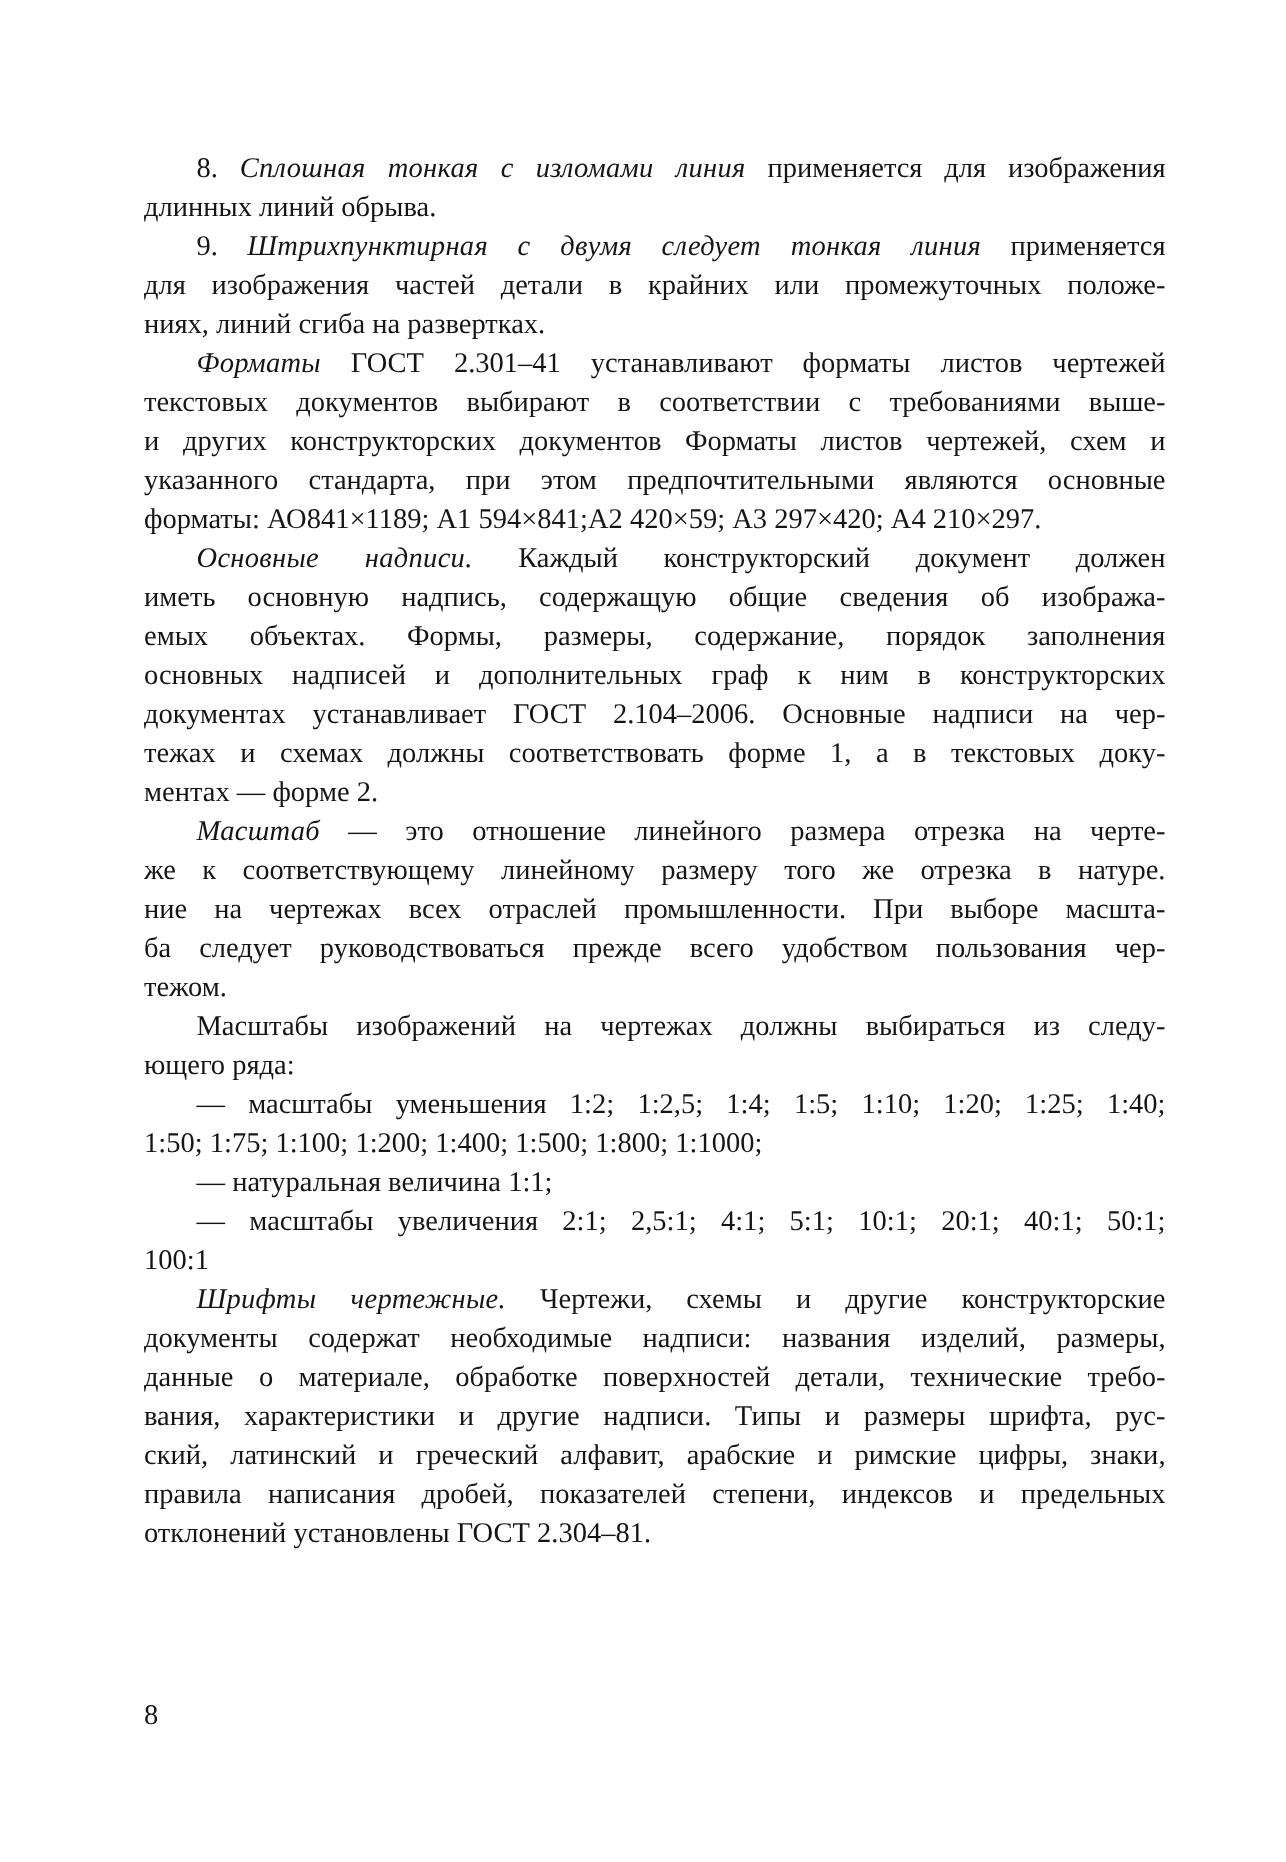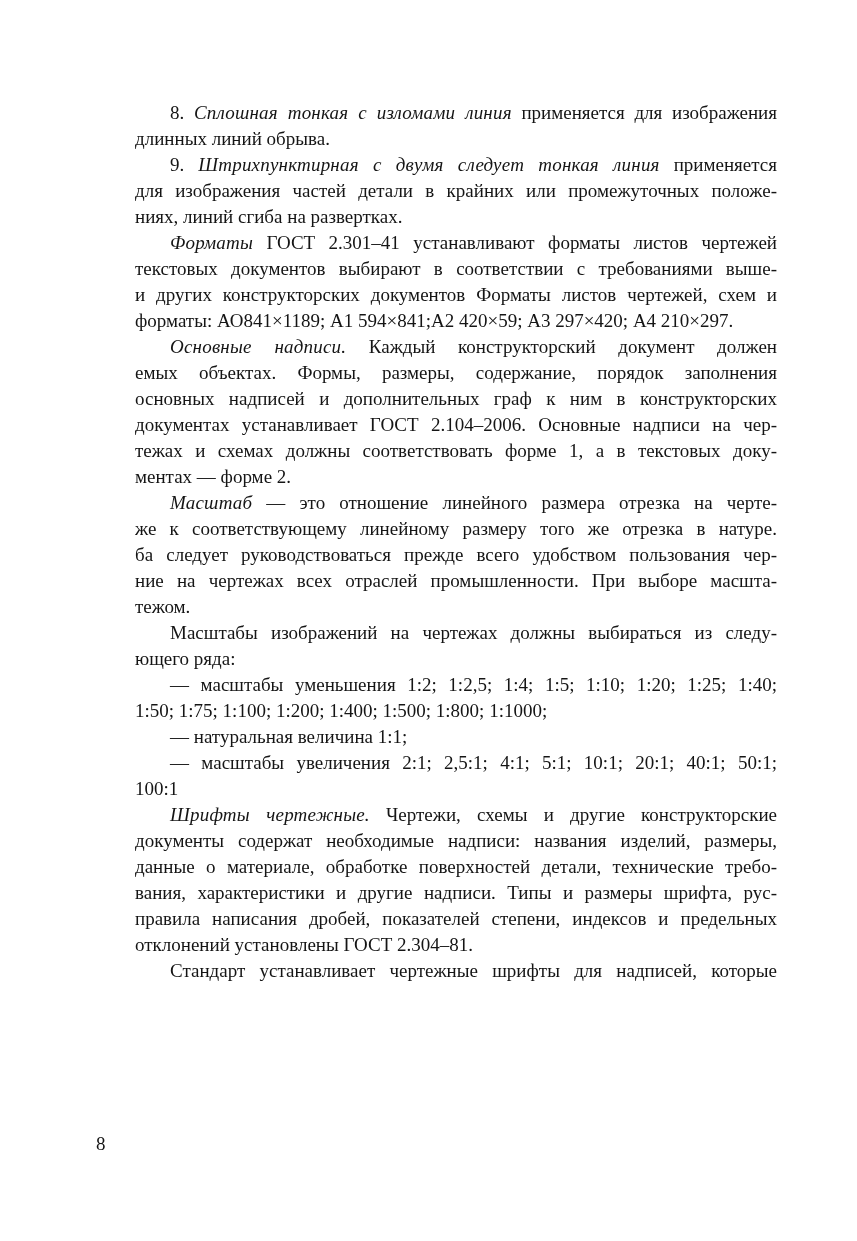--- a/index.html
+++ b/index.html
@@ -29,21 +29,20 @@
     font-size: 19px;
     line-height: 26px;
   }
   .para { margin: 0; padding: 0; }
   .line {
     text-align: justify;
     text-align-last: justify;
     overflow: hidden;
     white-space: nowrap;
     height: 26px;
-    margin-left: 39px;
   }
   .line.first { padding-left: 35px; }
   .line.endline {
     text-align-last: left;
   }
   .line em {
     font-style: italic;
     letter-spacing: 0.2px;
   }
   .line span, .line em { white-space: normal; }
@@ -66,35 +65,37 @@
       </div>
       <div class="para">
         <div class="line first"><span>9. </span><em>Штрихпунктирная с двумя следует тонкая линия</em><span> применяется</span></div>
         <div class="line"><span>для изображения частей детали в крайних или промежуточных положе-</span></div>
         <div class="line endline"><span>ниях, линий сгиба на развертках.</span></div>
       </div>
       <div class="para">
         <div class="line first"><em>Форматы</em><span> ГОСТ 2.301–41 устанавливают форматы листов чертежей</span></div>
         <div class="line"><span>текстовых документов выбирают в соответствии с требованиями выше-</span></div>
         <div class="line"><span>и других конструкторских документов Форматы листов чертежей, схем и</span></div>
+        <div class="line"><span>указанного стандарта, при этом предпочтительными являются основные</span></div>
         <div class="line endline"><span>форматы: АО841×1189; А1 594×841;А2 420×59; А3 297×420; А4 210×297.</span></div>
       </div>
       <div class="para">
         <div class="line first"><em>Основные надписи.</em><span> Каждый конструкторский документ должен</span></div>
+        <div class="line"><span>иметь основную надпись, содержащую общие сведения об изобража-</span></div>
         <div class="line"><span>емых объектах. Формы, размеры, содержание, порядок заполнения</span></div>
         <div class="line"><span>основных надписей и дополнительных граф к ним в конструкторских</span></div>
         <div class="line"><span>документах устанавливает ГОСТ 2.104–2006. Основные надписи на чер-</span></div>
         <div class="line"><span>тежах и схемах должны соответствовать форме 1, а в текстовых доку-</span></div>
         <div class="line endline"><span>ментах — форме 2.</span></div>
       </div>
       <div class="para">
         <div class="line first"><em>Масштаб</em><span> — это отношение линейного размера отрезка на черте-</span></div>
         <div class="line"><span>же к соответствующему линейному размеру того же отрезка в натуре.</span></div>
+        <div class="line"><span>ние на чертежах всех отраслей промышленности. При выборе масшта-</span></div>
         <div class="line"><span>ба следует руководствоваться прежде всего удобством пользования чер-</span></div>
-        <div class="line"><span>ние на чертежах всех отраслей промышленности. При выборе масшта-</span></div>
         <div class="line endline"><span>тежом.</span></div>
       </div>
       <div class="para">
         <div class="line first"><span>Масштабы изображений на чертежах должны выбираться из следу-</span></div>
         <div class="line endline"><span>ющего ряда:</span></div>
       </div>
       <div class="para">
         <div class="line first"><span>— масштабы уменьшения 1:2; 1:2,5; 1:4; 1:5; 1:10; 1:20; 1:25; 1:40;</span></div>
         <div class="line endline"><span>1:50; 1:75; 1:100; 1:200; 1:400; 1:500; 1:800; 1:1000;</span></div>
       </div>
@@ -103,21 +104,21 @@
       </div>
       <div class="para">
         <div class="line first"><span>— масштабы увеличения 2:1; 2,5:1; 4:1; 5:1; 10:1; 20:1; 40:1; 50:1;</span></div>
         <div class="line endline"><span>100:1</span></div>
       </div>
       <div class="para">
         <div class="line first"><em>Шрифты чертежные.</em><span> Чертежи, схемы и другие конструкторские</span></div>
         <div class="line"><span>документы содержат необходимые надписи: названия изделий, размеры,</span></div>
         <div class="line"><span>данные о материале, обработке поверхностей детали, технические требо-</span></div>
         <div class="line"><span>вания, характеристики и другие надписи. Типы и размеры шрифта, рус-</span></div>
+        <div class="line"><span>ский, латинский и греческий алфавит, арабские и римские цифры, знаки,</span></div>
         <div class="line"><span>правила написания дробей, показателей степени, индексов и предельных</span></div>
         <div class="line endline"><span>отклонений установлены ГОСТ 2.304–81.</span></div>
       </div>
       <div class="para">
-        <div class="line first"><span>Стандарт устанавливает чертежные шрифты для надписей, которые</span></div>
       </div>
     </div>
   <div class="page-number">8</div>
 </div>
 
 </body></html>

